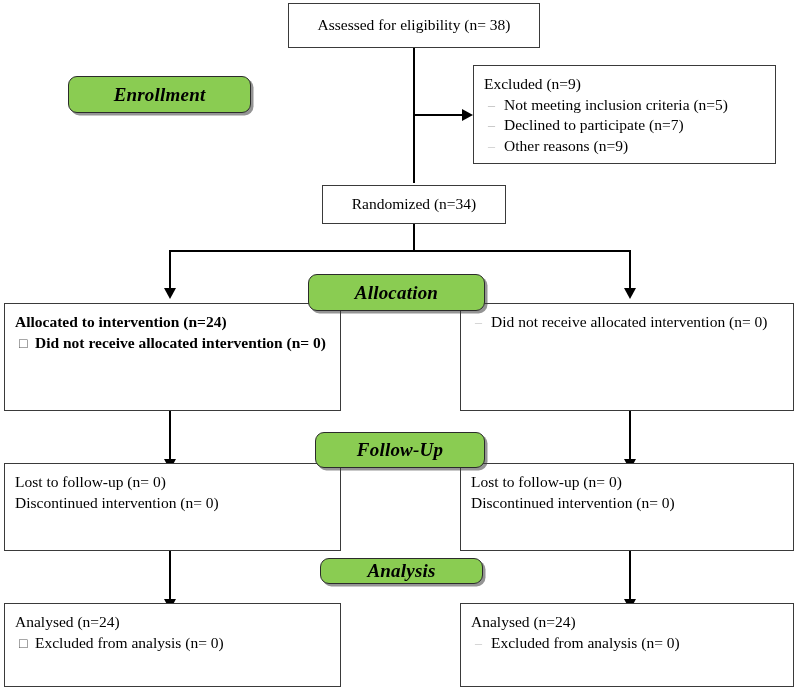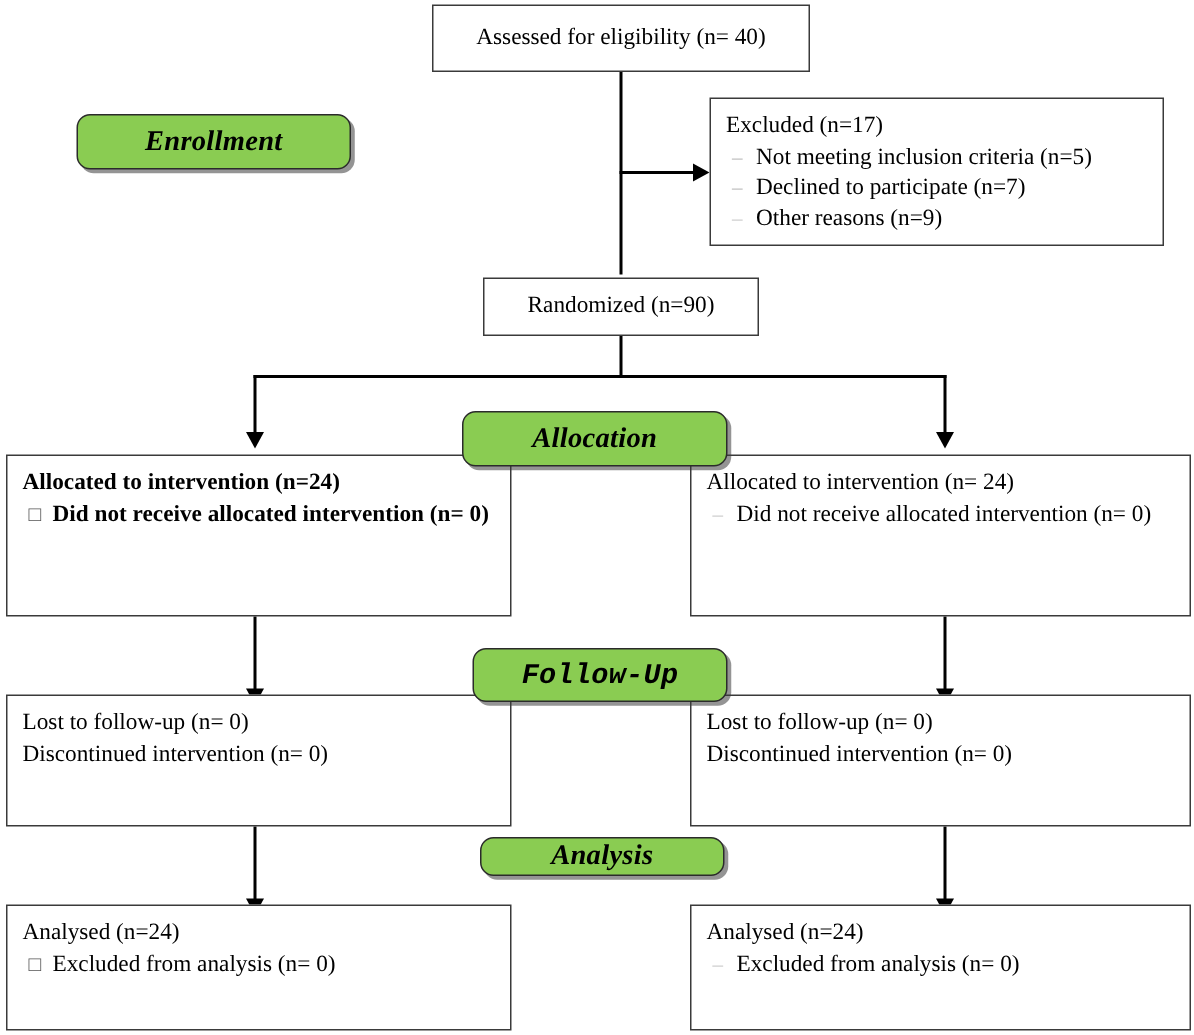--- a/index.html
+++ b/index.html
@@ -125,49 +125,48 @@
   <div class="ln vln" style="left:629px; top:410px; height:52px;"></div>
   <div class="arrow-down" style="left:624px; top:459px;"></div>
 
   <div class="ln vln" style="left:169px; top:550px; height:52px;"></div>
   <div class="arrow-down" style="left:164px; top:599px;"></div>
 
   <div class="ln vln" style="left:629px; top:550px; height:52px;"></div>
   <div class="arrow-down" style="left:624px; top:599px;"></div>
 
   <div class="box centered" style="left:288px; top:3px; width:252px; height:45px; display:flex; align-items:center; justify-content:center; padding:0;">
-    <span class="line">Assessed for eligibility (n= 40)</span>
+    <span class="line">Assessed for eligibility (n= 38)</span>
   </div>
 
   <div class="box" style="left:473px; top:65px; width:303px; height:99px;">
-    <span class="line">Excluded (n=17)</span>
+    <span class="line">Excluded (n=9)</span>
     <span class="sub">
       <span class="bullet dash">–</span><span>Not meeting inclusion criteria (n=5)</span>
     </span>
     <span class="sub">
       <span class="bullet dash">–</span><span>Declined to participate (n=7)</span>
     </span>
     <span class="sub">
       <span class="bullet dash2">–</span><span>Other reasons (n=9)</span>
     </span>
   </div>
 
   <div class="box centered" style="left:322px; top:185px; width:184px; height:39px; display:flex; align-items:center; justify-content:center; padding:0;">
-    <span class="line">Randomized (n=90)</span>
+    <span class="line">Randomized (n=34)</span>
   </div>
 
   <div class="box" style="left:4px; top:303px; width:337px; height:108px;font-weight:bold;">
     <span class="line">Allocated to intervention (n=24)</span>
     <span class="sub">
       <span class="bullet sq">□</span><span>Did not receive allocated intervention (n= 0)</span>
     </span>
   </div>
 
   <div class="box" style="left:460px; top:303px; width:334px; height:108px;">
-    <span class="line">Allocated to intervention (n= 24)</span>
     <span class="sub">
       <span class="bullet dash2">–</span><span>Did not receive allocated intervention (n= 0)</span>
     </span>
   </div>
 
   <div class="box" style="left:4px; top:463px; width:337px; height:88px;">
     <span class="line">Lost to follow-up (n= 0)</span><br>
     <span class="line">Discontinued intervention (n= 0)</span>
   </div>
 
@@ -183,29 +182,29 @@
     </span>
   </div>
 
   <div class="box" style="left:460px; top:603px; width:334px; height:84px;">
     <span class="line">Analysed (n=24)</span>
     <span class="sub">
       <span class="bullet dash2">–</span><span>Excluded from analysis (n= 0)</span>
     </span>
   </div>
 
-  <div class="stage" style="left:51px; top:76px; width:183px; height:37px;">
+  <div class="stage" style="left:68px; top:76px; width:183px; height:37px;">
     <span>Enrollment</span>
   </div>
 
   <div class="stage" style="left:308px; top:274px; width:177px; height:37px;text-align:right;">
     <span>Allocation</span>
   </div>
 
-  <div class="stage" style="left:315px; top:432px; width:170px; height:36px;font-family:Liberation Mono, monospace;">
+  <div class="stage" style="left:315px; top:432px; width:170px; height:36px;">
     <span>Follow-Up</span>
   </div>
 
   <div class="stage" style="left:320px; top:558px; width:163px; height:26px;">
     <span>Analysis</span>
   </div>
 
 </div>
 
 </body></html>

